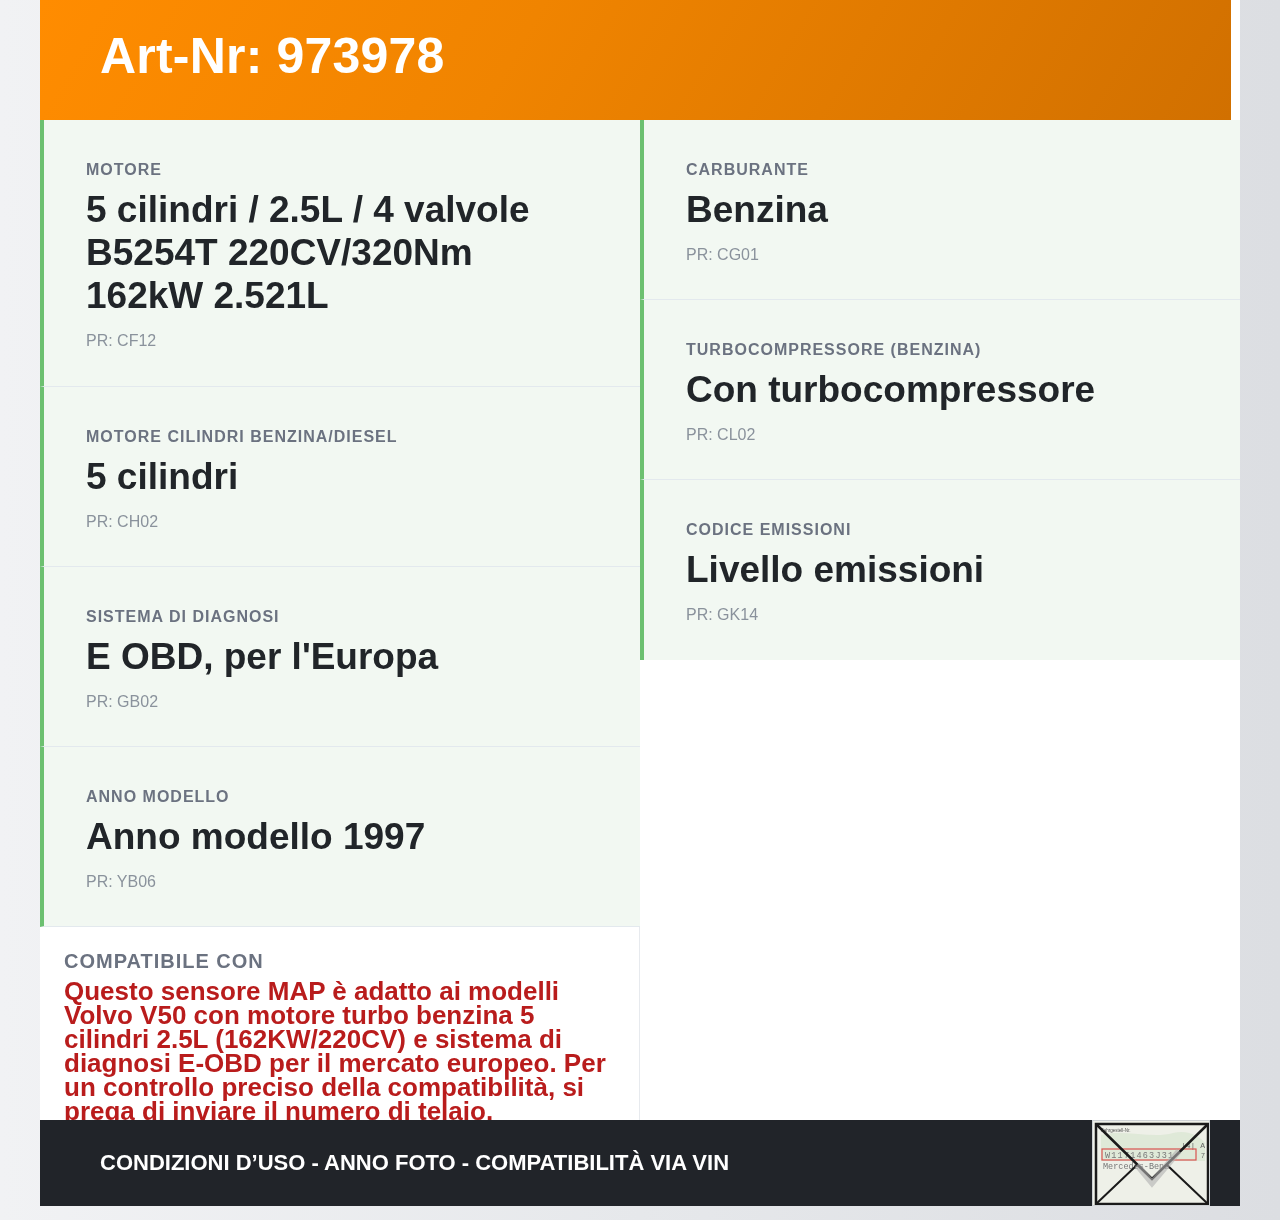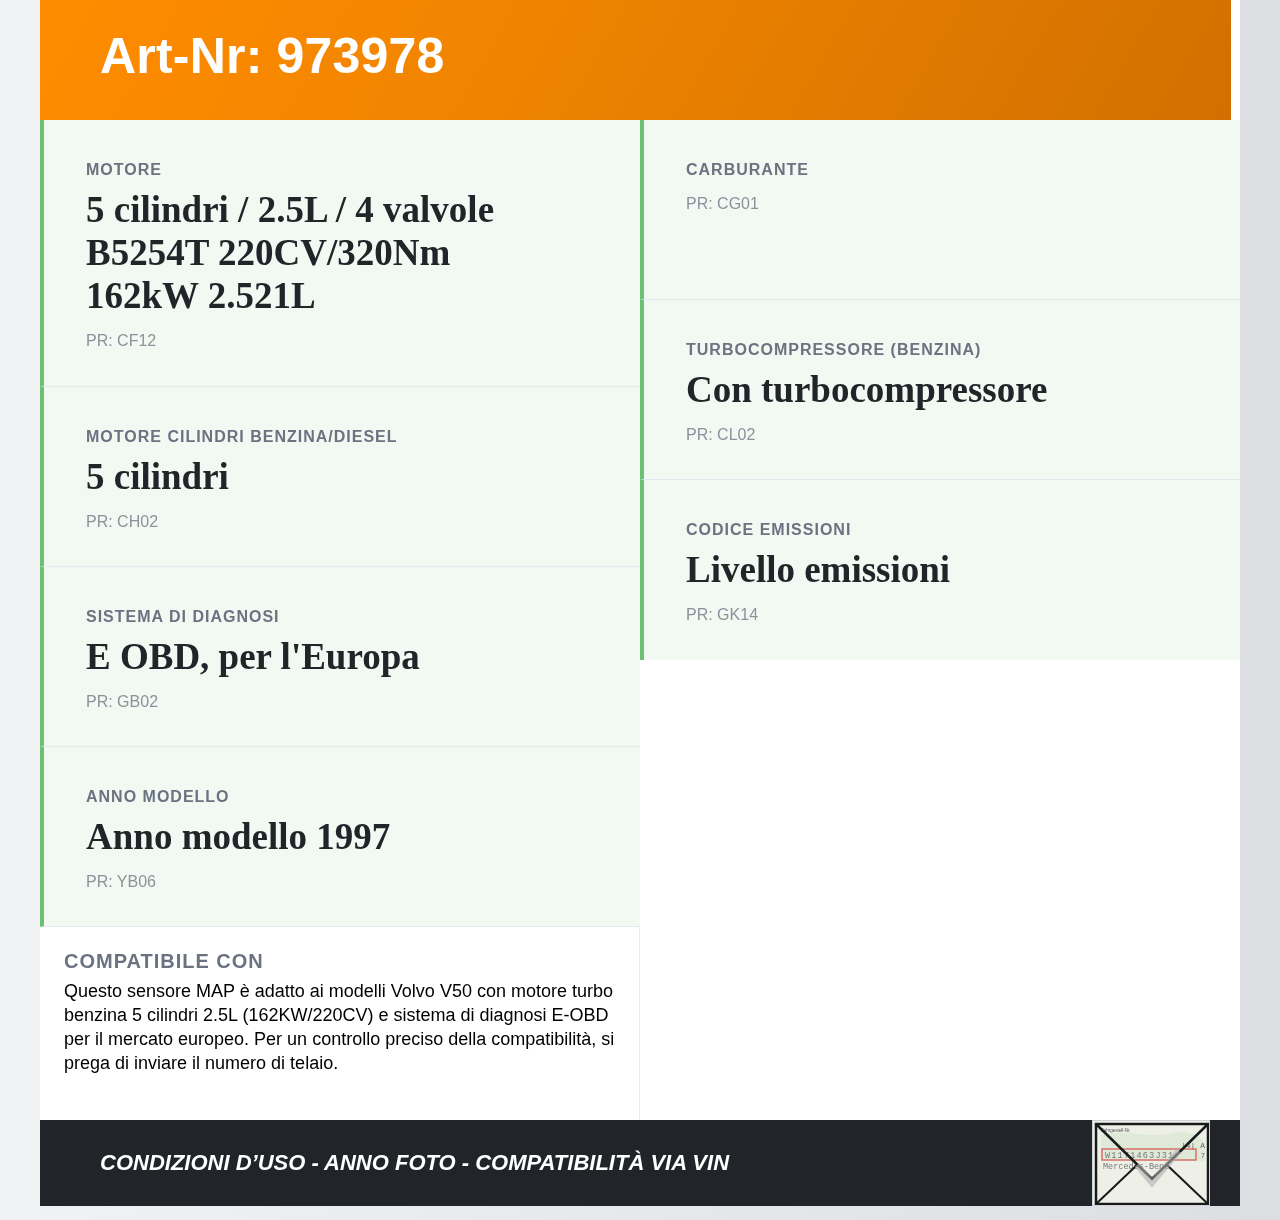--- a/index.html
+++ b/index.html
@@ -34,46 +34,45 @@
       padding: 40px 0 0 42px;
     }
     .spec-label {
       font-size: 16px; font-weight: 700; color: #6b7280; letter-spacing: 1px;
       line-height: 20px; text-transform: uppercase;
     }
     .spec-value {
       margin-top: 8px;
       font-size: 37px; font-weight: 700; color: #212529; line-height: 43px;
       white-space: pre-line;
-      font-family: Liberation Serif, serif;
     }
     .spec-pr {
       margin-top: 14px;
       font-size: 16px; color: #8a929c; line-height: 20px;
     }
     .compat {
       position: absolute; left: 0; top: 807px; width: 599px; height: 193px;
       background: #ffffff; padding: 26px 24px 0 24px;
     }
     .compat-label {
       font-size: 20px; font-weight: 700; color: #6b7280; letter-spacing: 1px; line-height: 16px;
     }
     .compat-text {
       margin-top: 10px;
-      font-size: 18px; font-weight: 400; color: #000000; line-height: 24px;
+      font-size: 26px; font-weight: 700; color: #b91c1c; line-height: 24px;
     }
     .footer {
       position: absolute; left: 0; top: 1120px; width: 1200px; height: 86px;
       background: #212429;
     }
     .footer-links {
       position: absolute; left: 60px; top: 31px;
       font-size: 22px; font-weight: 700; color: #ffffff; line-height: 24px;
     }
-    .footer-links span { cursor: pointer; font-style: italic; }
+    .footer-links span { cursor: pointer; }
     .vin-envelope {
       position: absolute; left: 1052px; top: 0; width: 118px; height: 86px;
       background: #ffffff; border: 1px solid #cfd3d6; overflow: hidden;
     }
   </style>
 </head>
 <body>
 
 <div class="sheet">
 
@@ -107,20 +106,21 @@
 
     <div class="compat">
       <div class="compat-label">COMPATIBILE CON</div>
       <p class="compat-text">Questo sensore MAP è adatto ai modelli Volvo V50 con motore turbo benzina 5 cilindri 2.5L (162KW/220CV) e sistema di diagnosi E-OBD per il mercato europeo. Per un controllo preciso della compatibilità, si prega di inviare il numero di telaio.</p>
     </div>
   </div>
 
   <div class="col col-right">
     <div class="spec" style="height:180px;">
       <div class="spec-label">CARBURANTE</div>
+      <div class="spec-value">Benzina</div>
       <div class="spec-pr">PR: CG01</div>
     </div>
     <div class="spec" style="height:180px;">
       <div class="spec-label">TURBOCOMPRESSORE (BENZINA)</div>
       <div class="spec-value">Con turbocompressore</div>
       <div class="spec-pr">PR: CL02</div>
     </div>
     <div class="spec" style="height:180px; border-bottom:none;">
       <div class="spec-label">CODICE EMISSIONI</div>
       <div class="spec-value">Livello emissioni</div>

